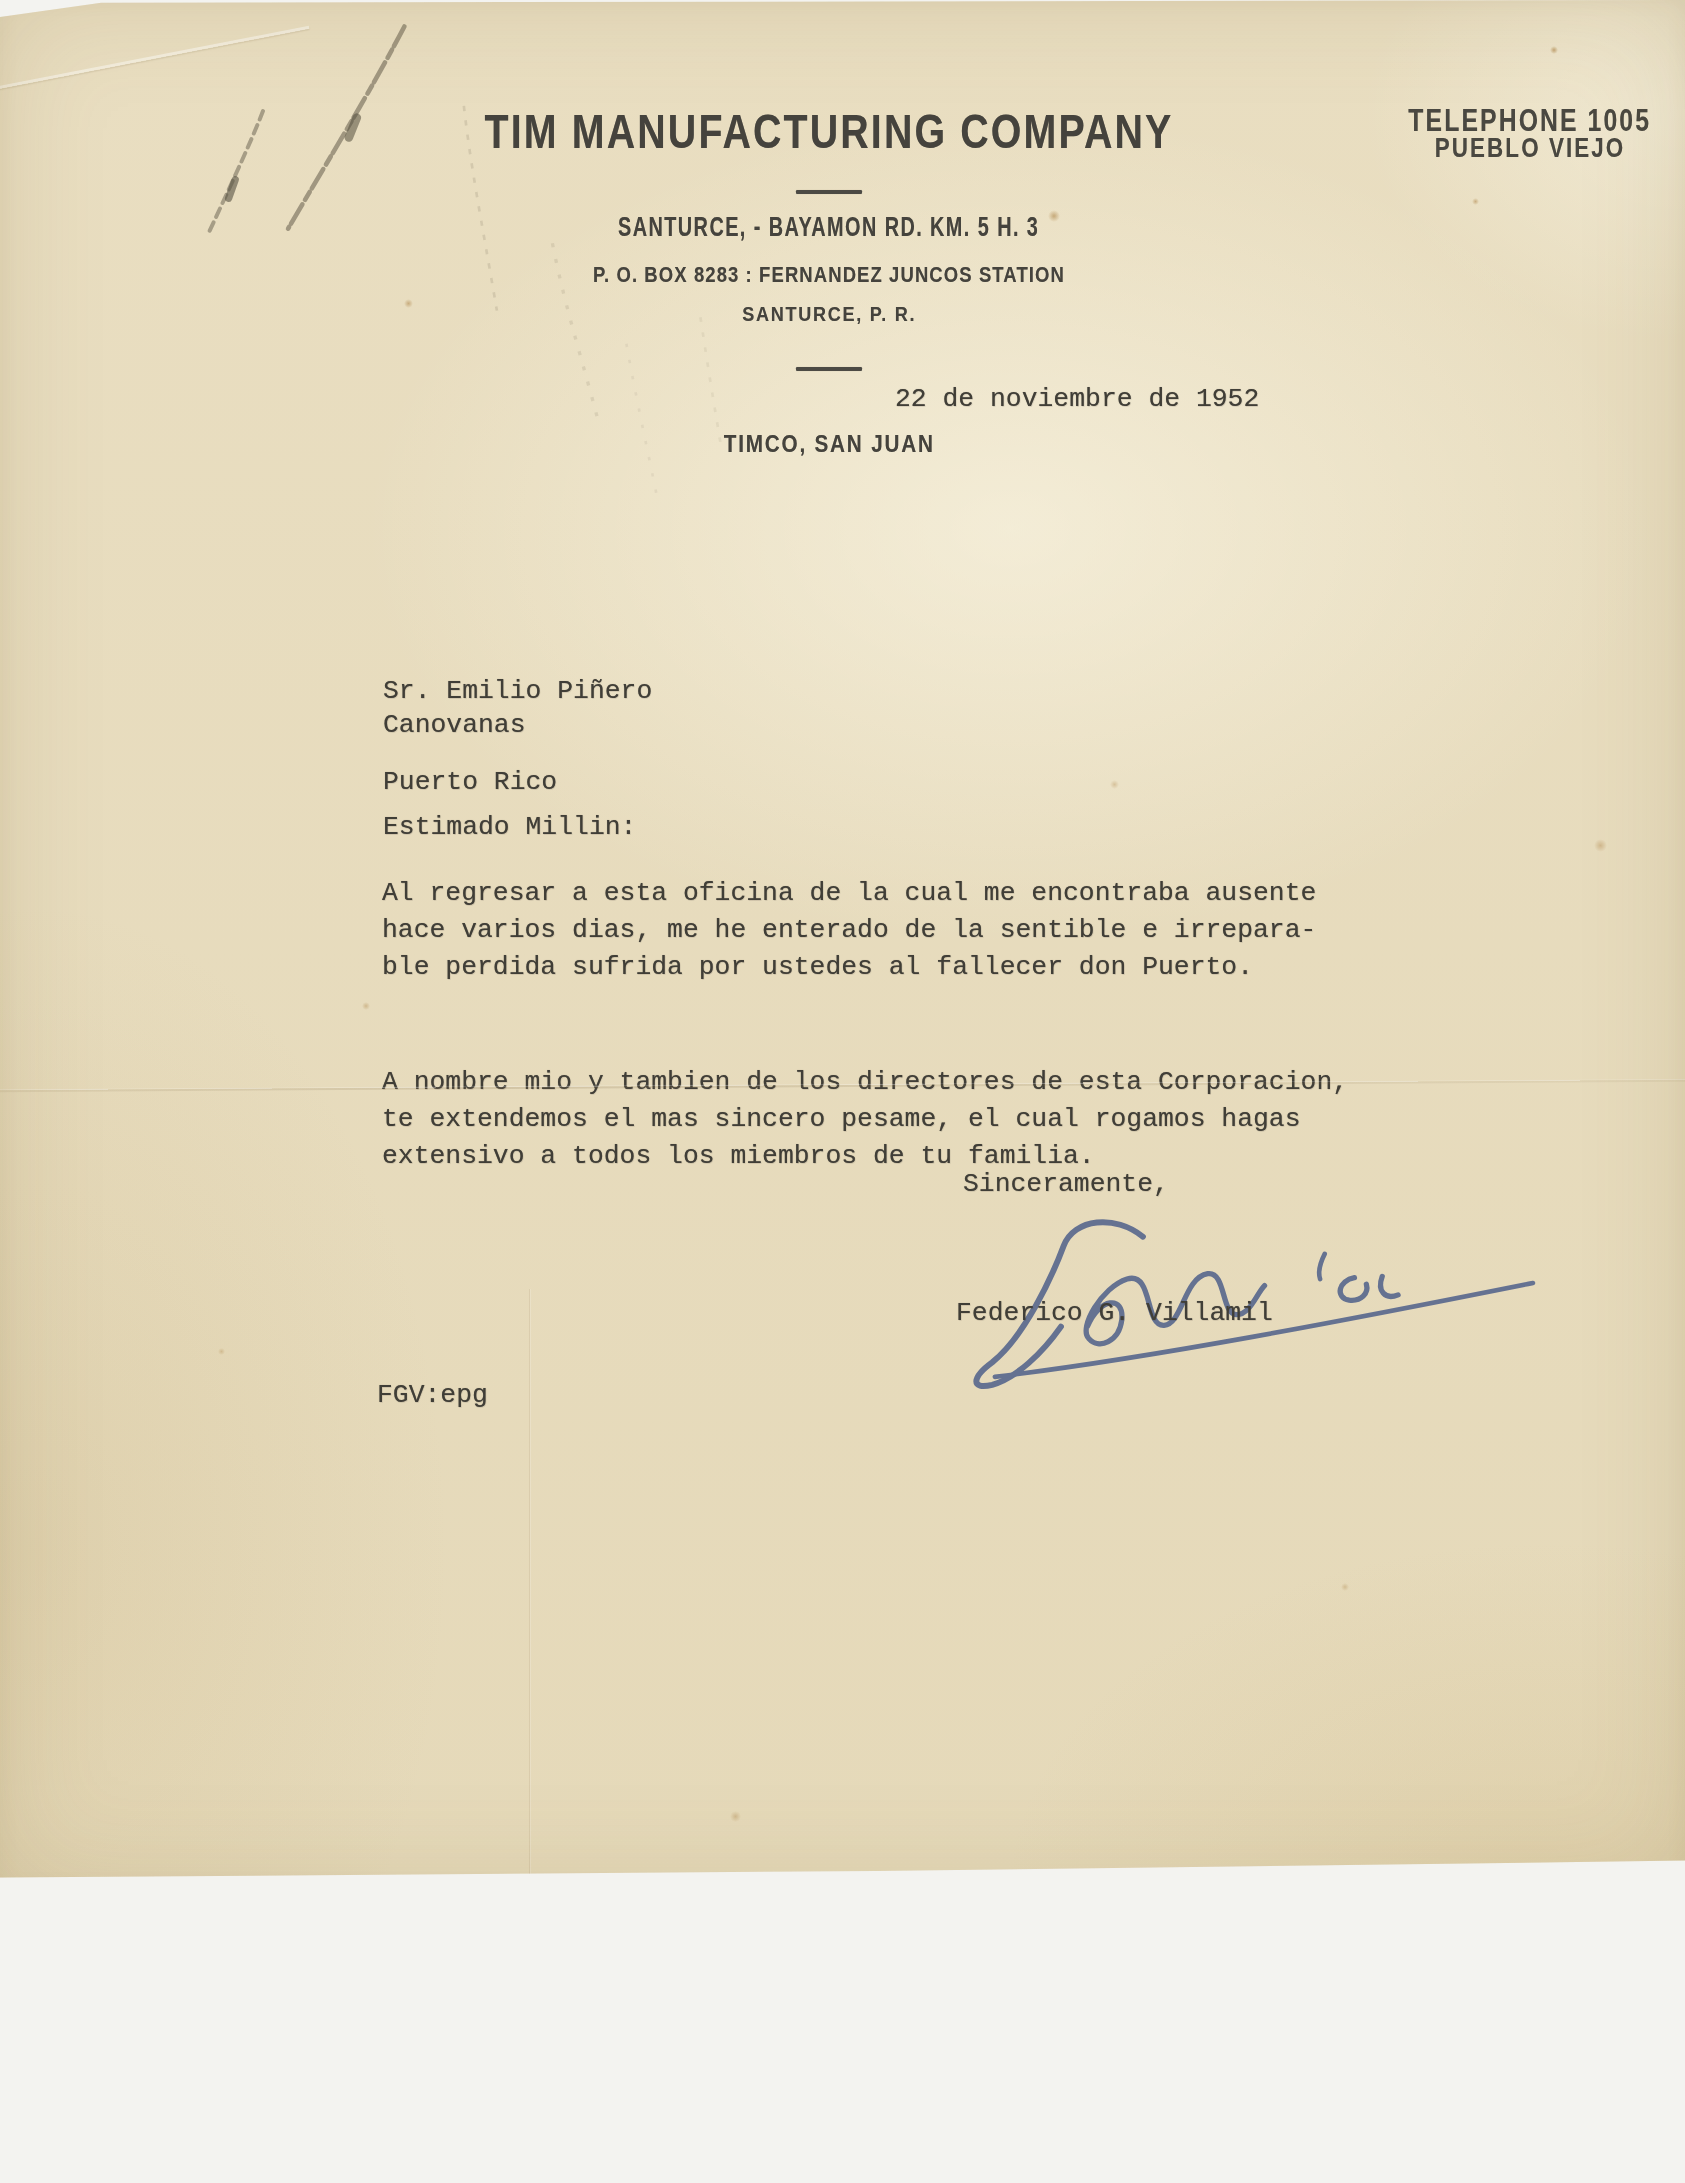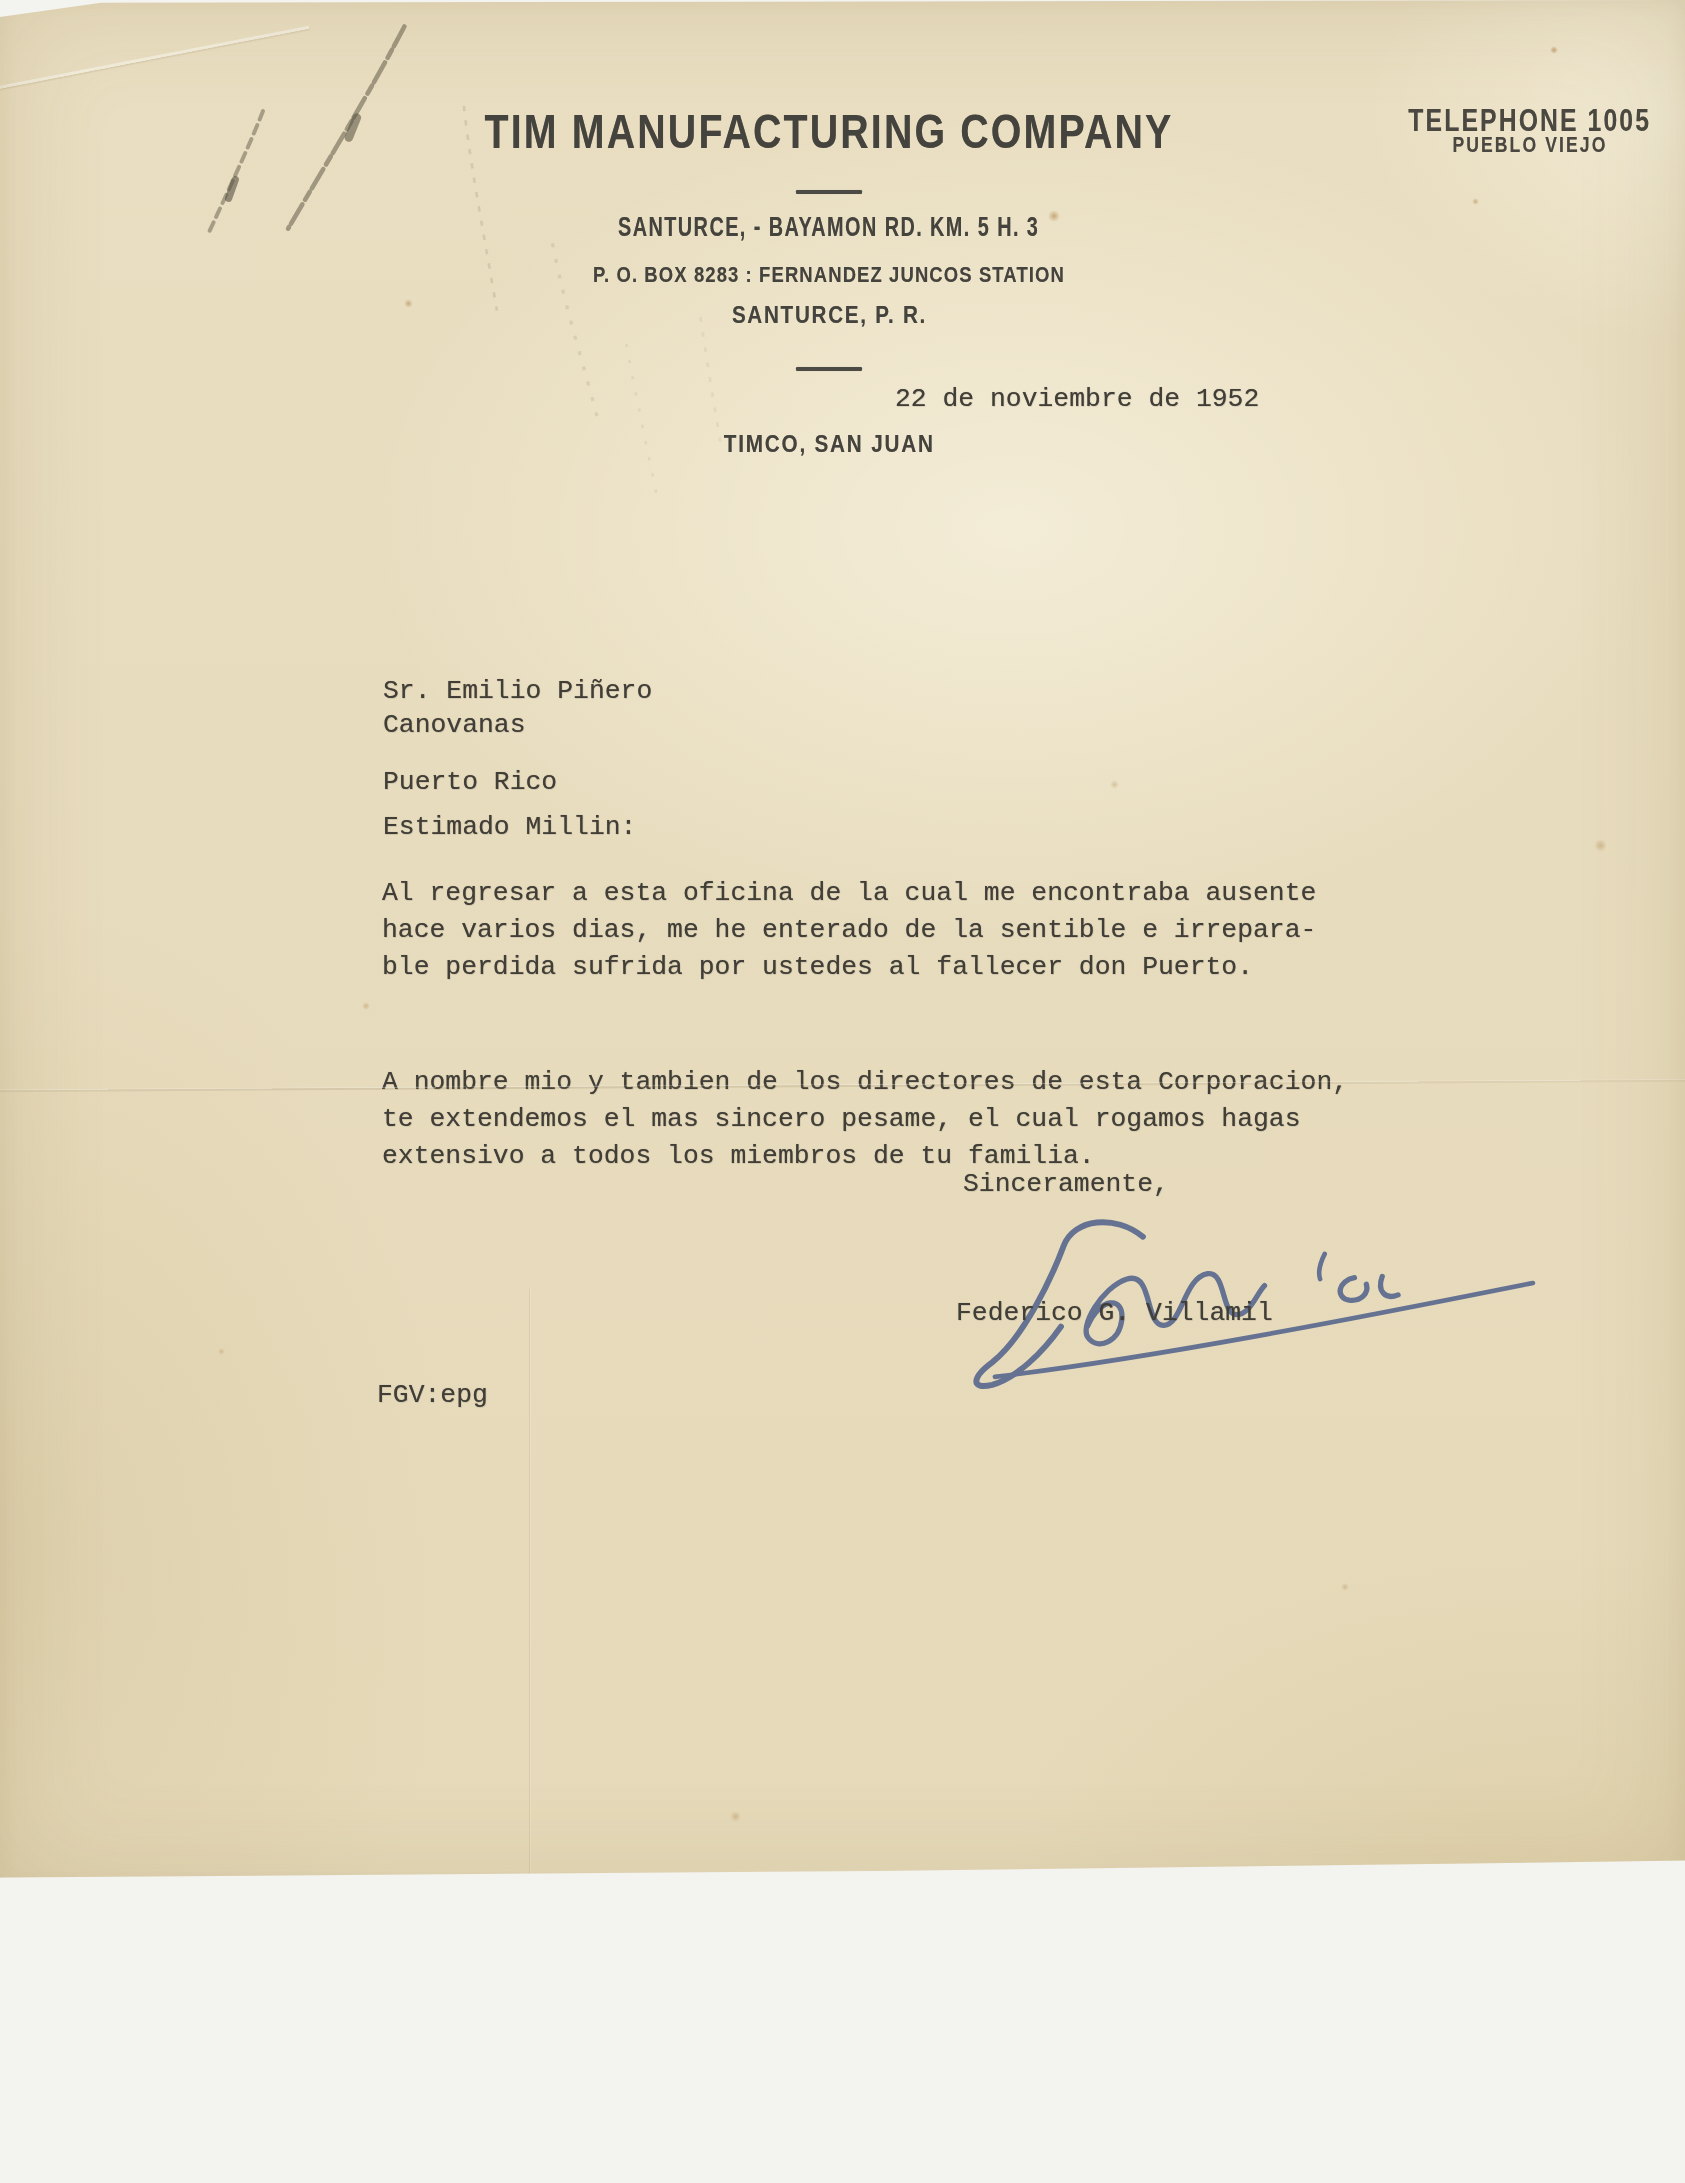--- a/index.html
+++ b/index.html
@@ -114,32 +114,32 @@
   <div class="lh-line" style="top:108px; font-size:48px;">
     <span style="transform:scaleX(.82); letter-spacing:2.6px;">TIM MANUFACTURING COMPANY</span>
   </div>
   <div class="rule" style="top:190px;"></div>
   <div class="lh-line" style="top:213px; font-size:28px;">
     <span style="transform:scaleX(.71); letter-spacing:2px;">SANTURCE, - BAYAMON RD. KM. 5 H. 3</span>
   </div>
   <div class="lh-line" style="top:264px; font-size:22px;">
     <span style="transform:scaleX(.84); letter-spacing:1.3px;">P. O. BOX 8283  : FERNANDEZ JUNCOS STATION</span>
   </div>
-  <div class="lh-line" style="top:303px; font-size:24px;text-decoration:underline;">
+  <div class="lh-line" style="top:303px; font-size:21px;text-decoration:underline;">
     <span style="transform:scaleX(.86); letter-spacing:2px;">SANTURCE,  P. R.</span>
   </div>
   <div class="rule" style="top:367px;"></div>
   <div class="lh-line" style="top:433px; font-size:23px;">
     <span style="transform:scaleX(.90); letter-spacing:2px;">TIMCO, SAN JUAN</span>
   </div>
 
   <div class="tel-line" style="top:105px; font-size:31px;">
     <span>TELEPHONE 1005</span>
   </div>
-  <div class="tel-line" style="top:134px; font-size:22px;">
+  <div class="tel-line" style="top:134px; font-size:28px;">
     <span>PUEBLO VIEJO</span>
   </div>
 
   <div class="tw" style="left:895px; top:382px;">22 de noviembre de 1952</div>
 
   <div class="tw" style="left:383px; top:674px;">Sr. Emilio Piñero</div>
   <div class="tw" style="left:383px; top:708px;">Canovanas</div>
   <div class="tw" style="left:383px; top:765px;">Puerto Rico</div>
 
   <div class="tw" style="left:383px; top:810px;">Estimado Millin:</div>

